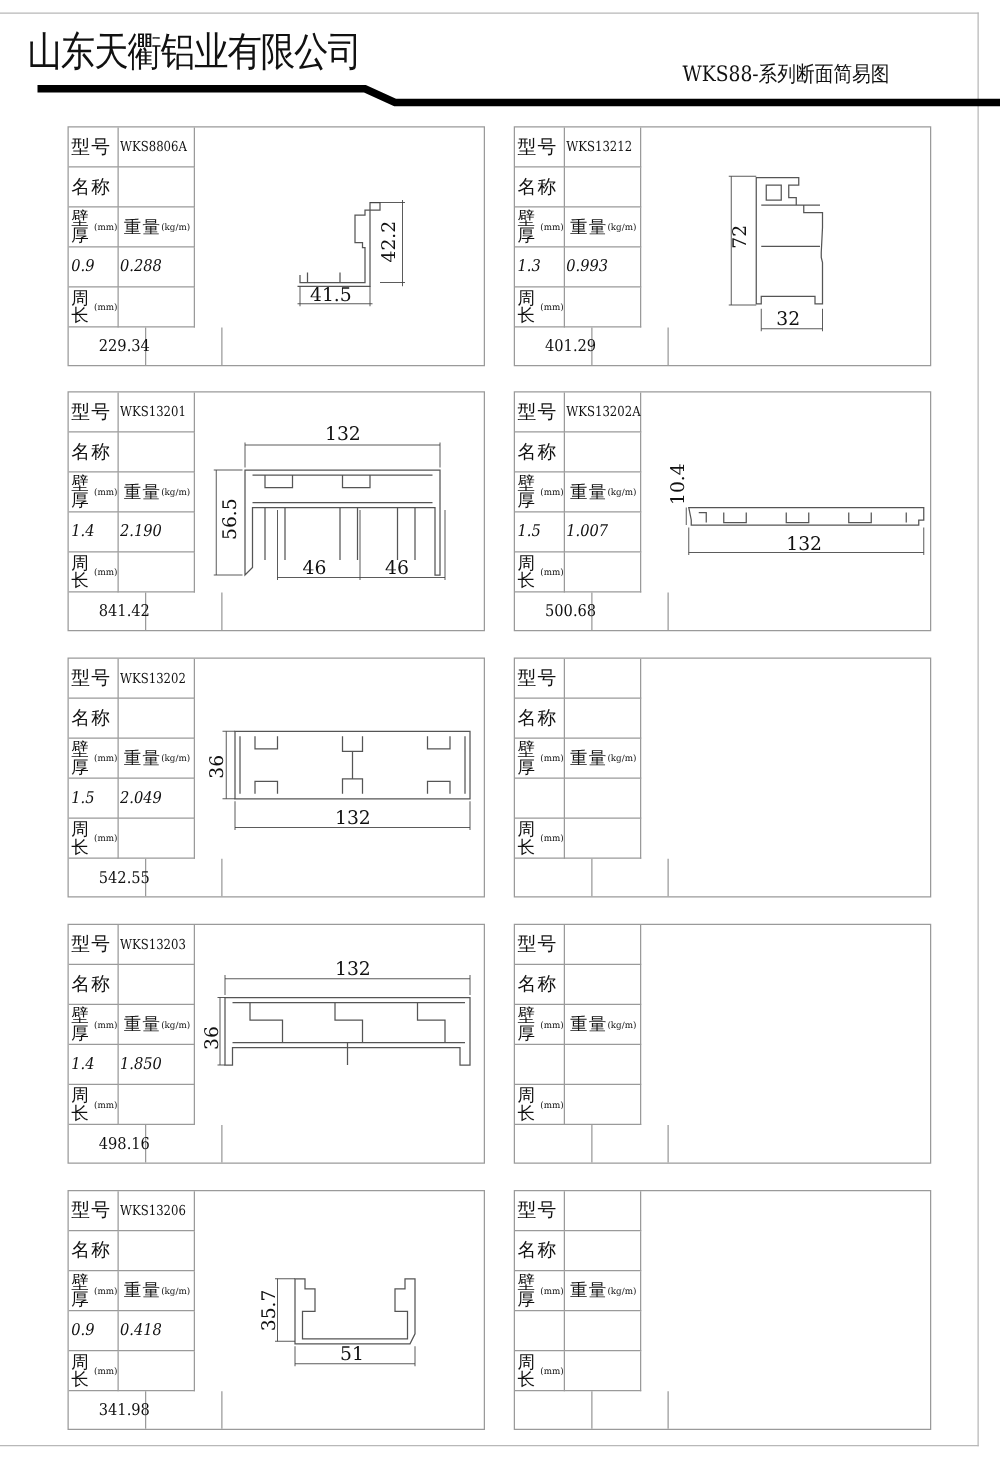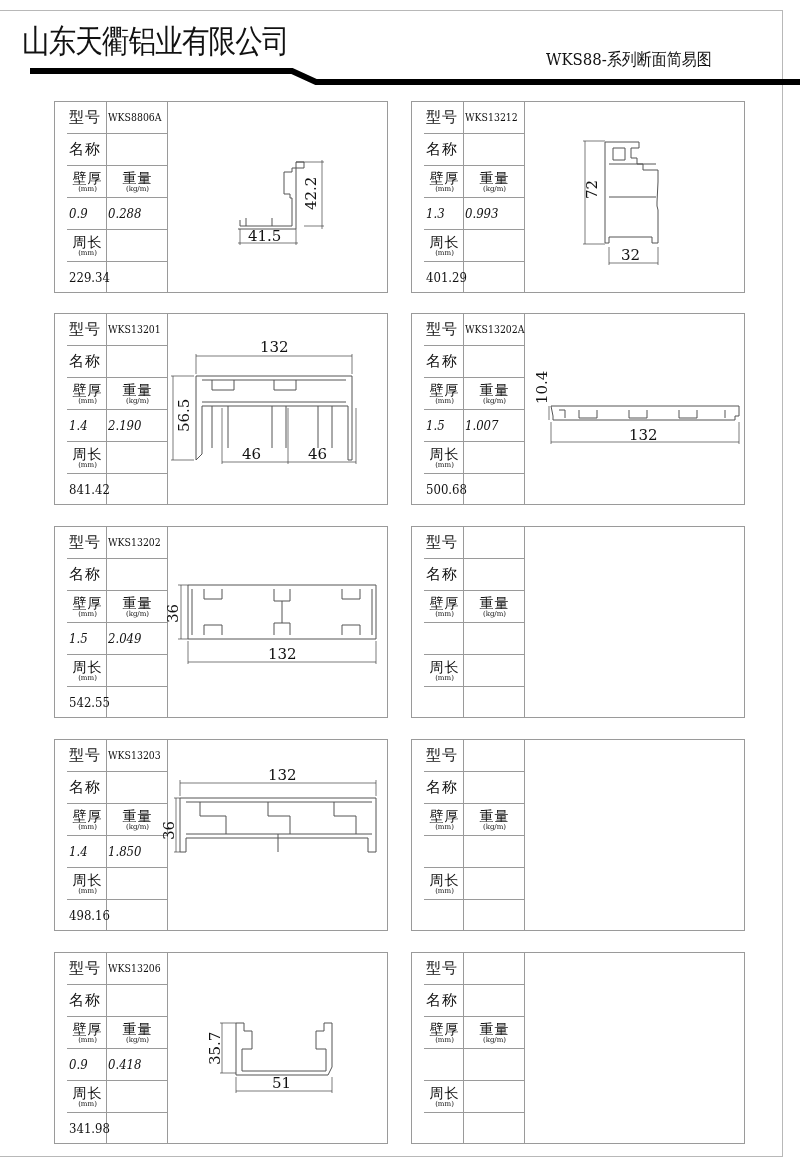--- a/index.html
+++ b/index.html
@@ -6,29 +6,29 @@
   body { width:800px; height:1168px; position:relative; overflow:hidden;
          font-family: "DejaVu Serif", "Liberation Serif", serif; color:#111; }
   .frame { position:absolute; left:0; top:10px; width:783px; height:1147px;
            border:1px solid #b8b8b8; border-left:none; box-sizing:border-box; }
   .company { position:absolute; left:22px; top:20px; font-size:32px; letter-spacing:-1px;
              font-family:"DejaVu Sans", sans-serif; transform:scaleX(0.86); transform-origin:left top; }
   .subtitle { position:absolute; left:546px; top:48px; font-size:17px;
               font-family:"DejaVu Serif", serif; transform:scaleX(0.88); transform-origin:left top; }
   .rule { position:absolute; }
   .card { position:absolute; width:334px; height:192px; border:1px solid #9a9a9a; box-sizing:border-box; }
-  .spec { position:absolute; left:12px; top:0; width:101px; height:190px; }
+  .spec { position:absolute; left:0; top:0; width:101px; height:190px; }
   .cell { position:absolute; box-sizing:border-box; border-right:1px solid #9a9a9a; border-bottom:1px solid #9a9a9a;
           display:flex; align-items:center; font-size:14px; }
   .c1 { left:0; width:40px; padding-left:2px; }
   .c2 { left:40px; width:61px; padding-left:1px; }
   .r0 { top:0; height:32px; } .r1 { top:32px; height:32px; } .r2 { top:64px; height:32px; }
-  .r3 { top:96px; height:32px;font-style:italic; } .r4 { top:128px; height:32px; } .r5 { top:160px; height:30px; border-bottom:none; }
+  .r3 { top:96px; height:32px;font-style:italic; } .r4 { top:128px; height:32px; } .r5 { top:160px; height:30px; border-bottom:none;margin-left:22px; }
   .lbl { font-family:"DejaVu Sans", sans-serif; font-size:15px; letter-spacing:1px; }
-  .stack { flex-direction:column; justify-content:center; align-items:center; line-height:1; }
+  .stack { flex-direction:row; justify-content:center; align-items:center; line-height:1; }
   .stack .main { font-size:14px; font-family:"DejaVu Sans", sans-serif; letter-spacing:1px; }
   .stack .unit { font-size:7px; margin-top:1px; }
   .model { font-size:11px; font-family:"DejaVu Serif", serif; transform:scaleX(0.85); transform-origin:left center; white-space:nowrap; }
   .num { font-size:13px; font-family:"DejaVu Serif", serif; transform:scaleX(0.9); transform-origin:left center; white-space:nowrap; }
   .drawing { position:absolute; left:101px; top:0; width:231px; height:190px; }
   .drawing svg { position:absolute; left:0; top:0; }
   .dim { font-family:"DejaVu Serif", serif; font-size:15px; fill:#111; }
 </style>
 </head>
 <body>

